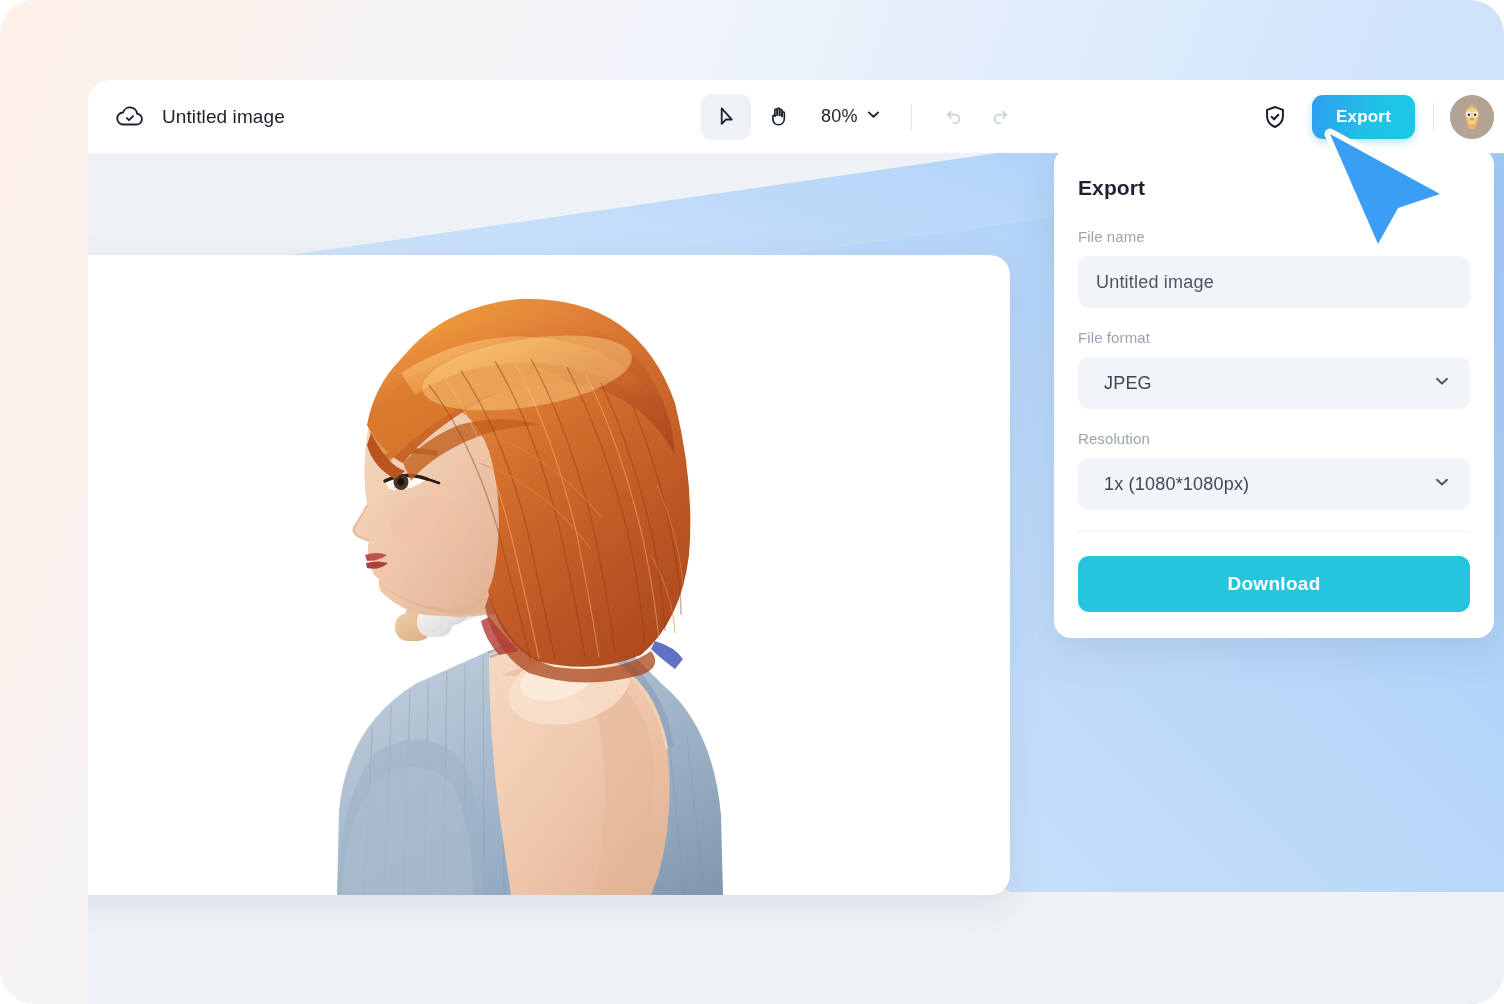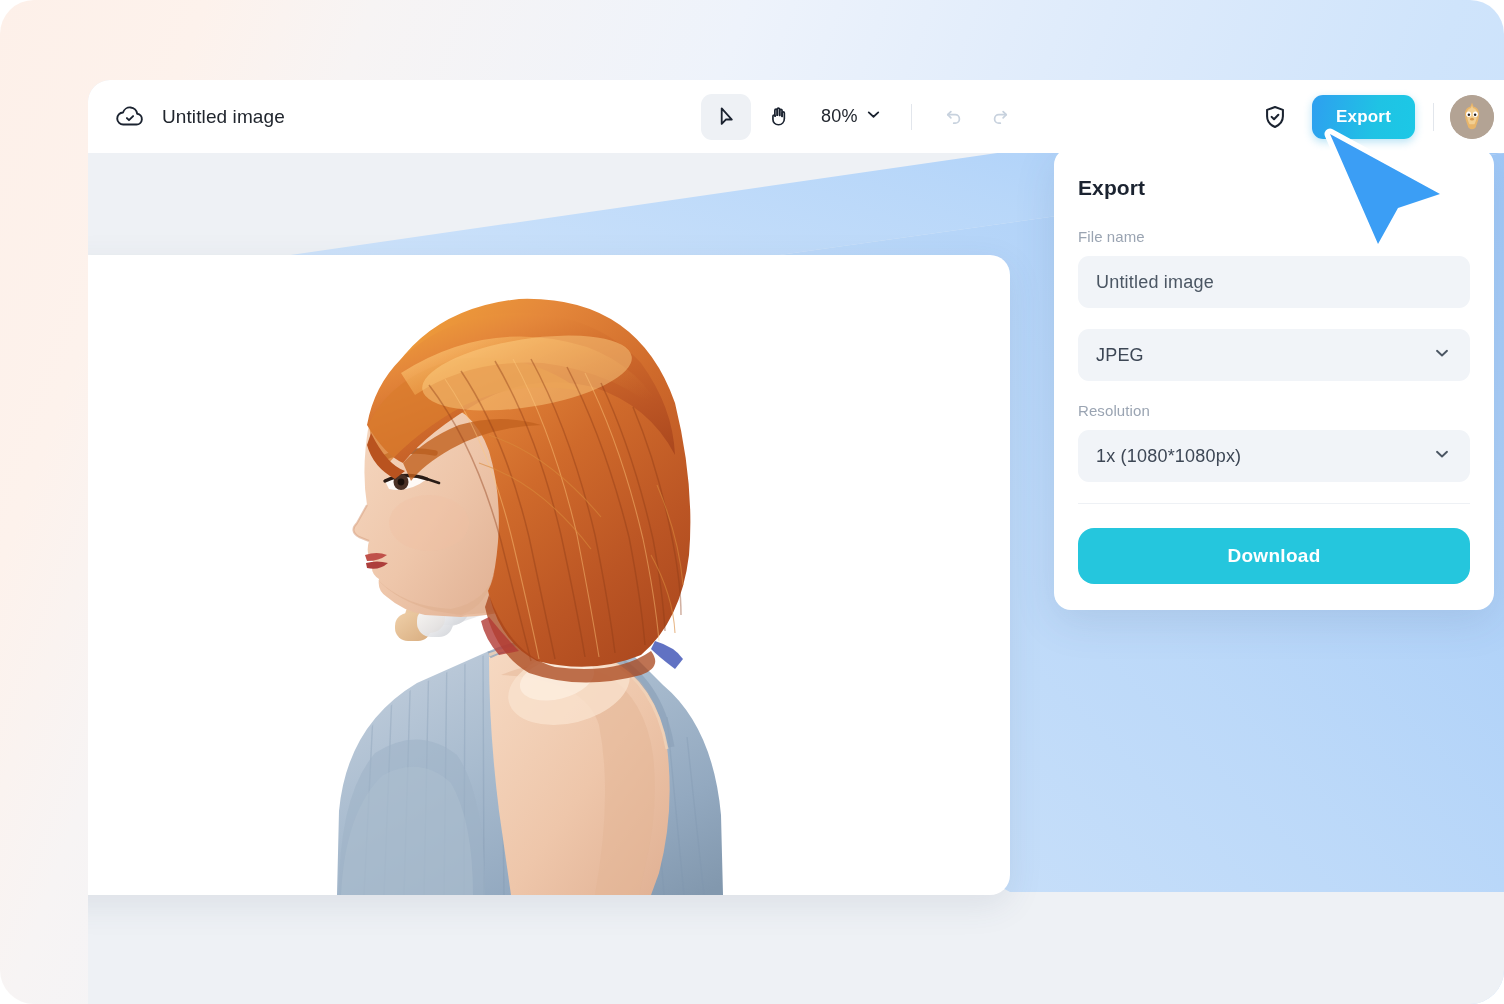--- a/index.html
+++ b/index.html
@@ -207,30 +207,30 @@
     background: #f1f4f8;
     display: flex;
     align-items: center;
     padding: 0 18px;
     font-size: 18px;
     color: #3d4755;
     margin-bottom: 21px;
     letter-spacing: .2px;
   }
   .field-box.select { justify-content: space-between; }
-  .field-box .val { color: #3d4755; }
+  .field-box .val { color: #3d4755; margin-left: 8px; }
   #filename-field { color: #4b5663; }
   .panel-sep {
     height: 1px;
     background: #eef1f5;
     margin: 6px 0 24px 0;
   }
   #download-button {
     height: 56px;
-    border-radius: 16px;
+    border-radius: 11px;
     background: #25c6dd;
     color: #ffffff;
     font-size: 19px;
     font-weight: 700;
     display: flex; align-items: center; justify-content: center;
     letter-spacing: .3px;
   }
 
   
   #pointer-cursor {
@@ -509,20 +509,21 @@
         </svg>
       </div>
     </div>
 
     <div id="export-panel">
       <div class="panel-title">Export</div>
 
       <div class="field-label">File name</div>
       <div class="field-box" id="filename-field">Untitled image</div>
 
+      <div class="field-label">File format</div>
       <div class="field-box select">
         <span class="val">JPEG</span>
         <span>
           <svg viewBox="0 0 20 20" width="20" height="20" fill="none">
             <path d="M5 7.8l5 4.7 5-4.7" stroke="#4b5663" stroke-width="1.9" stroke-linecap="round" stroke-linejoin="round"></path>
           </svg>
         </span>
       </div>
 
       <div class="field-label">Resolution</div>

